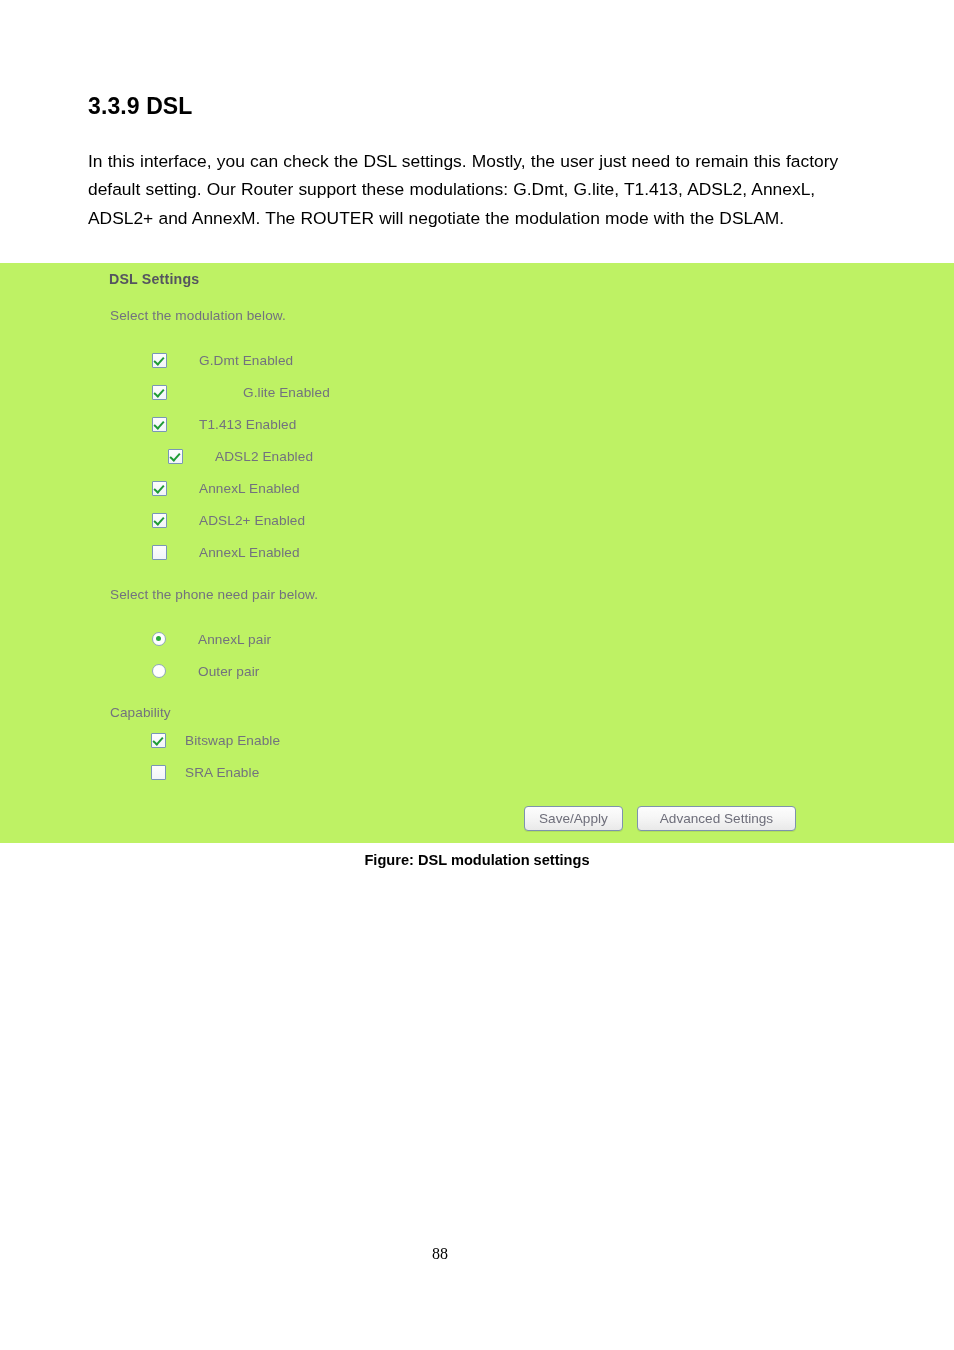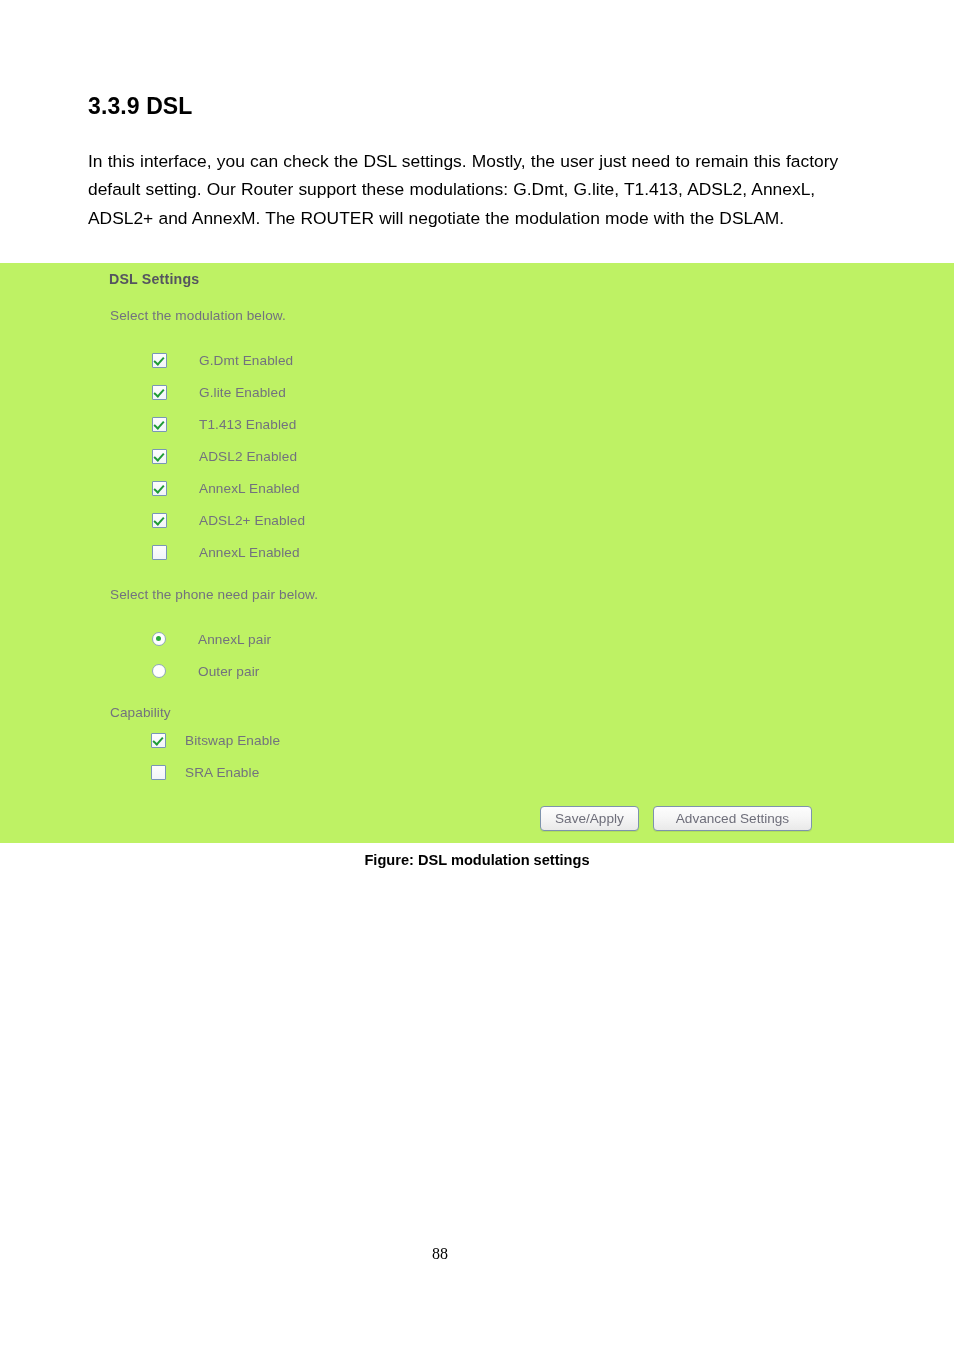--- a/index.html
+++ b/index.html
@@ -140,21 +140,21 @@
     background: #2bab3c;
   }
   .rb.selected::after { display: block; }
 
   .gap-lbl { margin-left: 32px; }
   .gap-lbl-sm { margin-left: 19px; }
 
   
   .ui-buttons {
     position: absolute;
-    left: 540px;
+    left: 524px;
     top: 543px;
     display: flex;
     gap: 14px;
   }
 
   .ui-btn {
     font-family: "Liberation Sans", sans-serif;
     font-size: 13.6px;
     color: #6e6e7a;
     background: linear-gradient(to bottom, #fdfdfd 0%, #f6f6f6 45%, #e9e9e9 100%);
@@ -208,31 +208,31 @@
 
     <div class="ui-title">DSL Settings</div>
 
     <div class="ui-prompt modulation">Select the modulation below.</div>
 
     <div class="opt-row" style="left:152px; top:86px;">
       <span class="cb checked"></span>
       <span class="opt-label gap-lbl">G.Dmt Enabled</span>
     </div>
 
-    <div class="opt-row" style="left:152px; top:118px;">
+    <div class="opt-row" style="left:152px; top:118px;gap:44px;">
       <span class="cb checked"></span>
       <span class="opt-label gap-lbl">G.lite Enabled</span>
     </div>
 
     <div class="opt-row" style="left:152px; top:150px;">
       <span class="cb checked"></span>
       <span class="opt-label gap-lbl">T1.413 Enabled</span>
     </div>
 
-    <div class="opt-row" style="left:152px; top:182px;">
+    <div class="opt-row" style="left:168px; top:182px;">
       <span class="cb checked"></span>
       <span class="opt-label gap-lbl">ADSL2 Enabled</span>
     </div>
 
     <div class="opt-row" style="left:152px; top:214px;justify-content:flex-end;">
       <span class="cb checked"></span>
       <span class="opt-label gap-lbl">AnnexL Enabled</span>
     </div>
 
     <div class="opt-row" style="left:152px; top:246px;">

